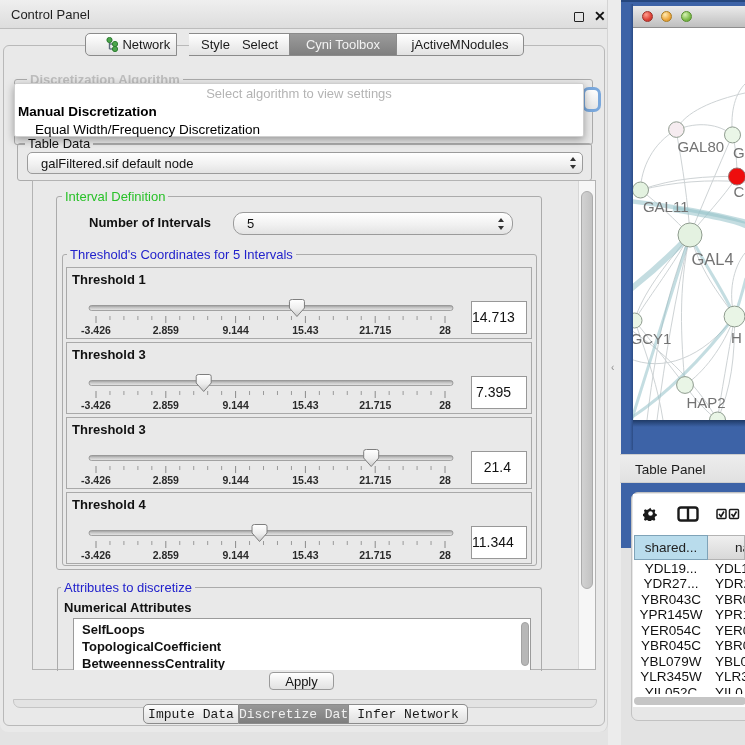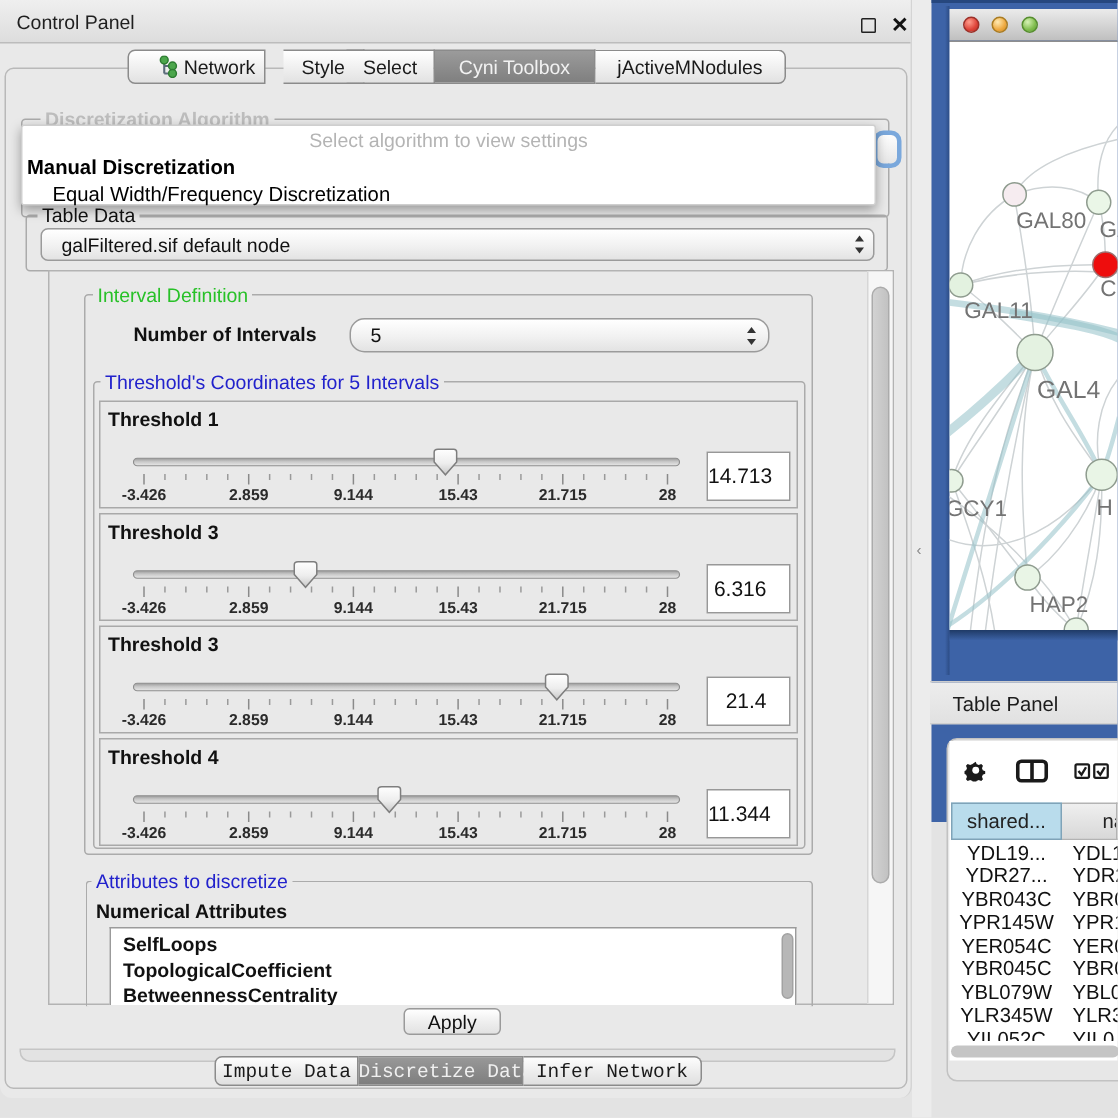--- a/index.html
+++ b/index.html
@@ -216,21 +216,21 @@
         <text x="29.00" y="65.5" font-family="Liberation Sans,sans-serif" font-size="10.5" font-weight="bold" fill="#2a2a2a" text-anchor="middle">-3.426</text>
         <text x="98.80" y="65.5" font-family="Liberation Sans,sans-serif" font-size="10.5" font-weight="bold" fill="#2a2a2a" text-anchor="middle">2.859</text>
         <text x="168.60" y="65.5" font-family="Liberation Sans,sans-serif" font-size="10.5" font-weight="bold" fill="#2a2a2a" text-anchor="middle">9.144</text>
         <text x="238.40" y="65.5" font-family="Liberation Sans,sans-serif" font-size="10.5" font-weight="bold" fill="#2a2a2a" text-anchor="middle">15.43</text>
         <text x="308.20" y="65.5" font-family="Liberation Sans,sans-serif" font-size="10.5" font-weight="bold" fill="#2a2a2a" text-anchor="middle">21.715</text>
         <text x="378.00" y="65.5" font-family="Liberation Sans,sans-serif" font-size="10.5" font-weight="bold" fill="#2a2a2a" text-anchor="middle">28</text>
         <g transform="translate(129.69,31)">
           <path d="M2.5,0.5 h10 q2,0 2,2 v6.5 l-7.5,8.5 l-7.5,-8.5 v-6.5 q0,-2 2.5,-2 z" fill="url(#thm)" stroke="#7e7e7e" stroke-width="1"></path>
         </g>
       </svg>
-<div class="tval">6.316</div>
+<div class="tval">7.395</div>
 </div>
     <div class="tblock" style="top:417px">
 <div class="ttitle">Threshold 3</div>
 <svg width="466" height="72" style="position:absolute;left:0;top:0">
         <defs>
 <linearGradient id="trk" x1="0" y1="0" x2="0" y2="1">
 <stop offset="0" stop-color="#9a9a9a"></stop>
             <stop offset="0.45" stop-color="#c8c8c8"></stop>
             <stop offset="1" stop-color="#e8e8e8"></stop>
 </linearGradient>

